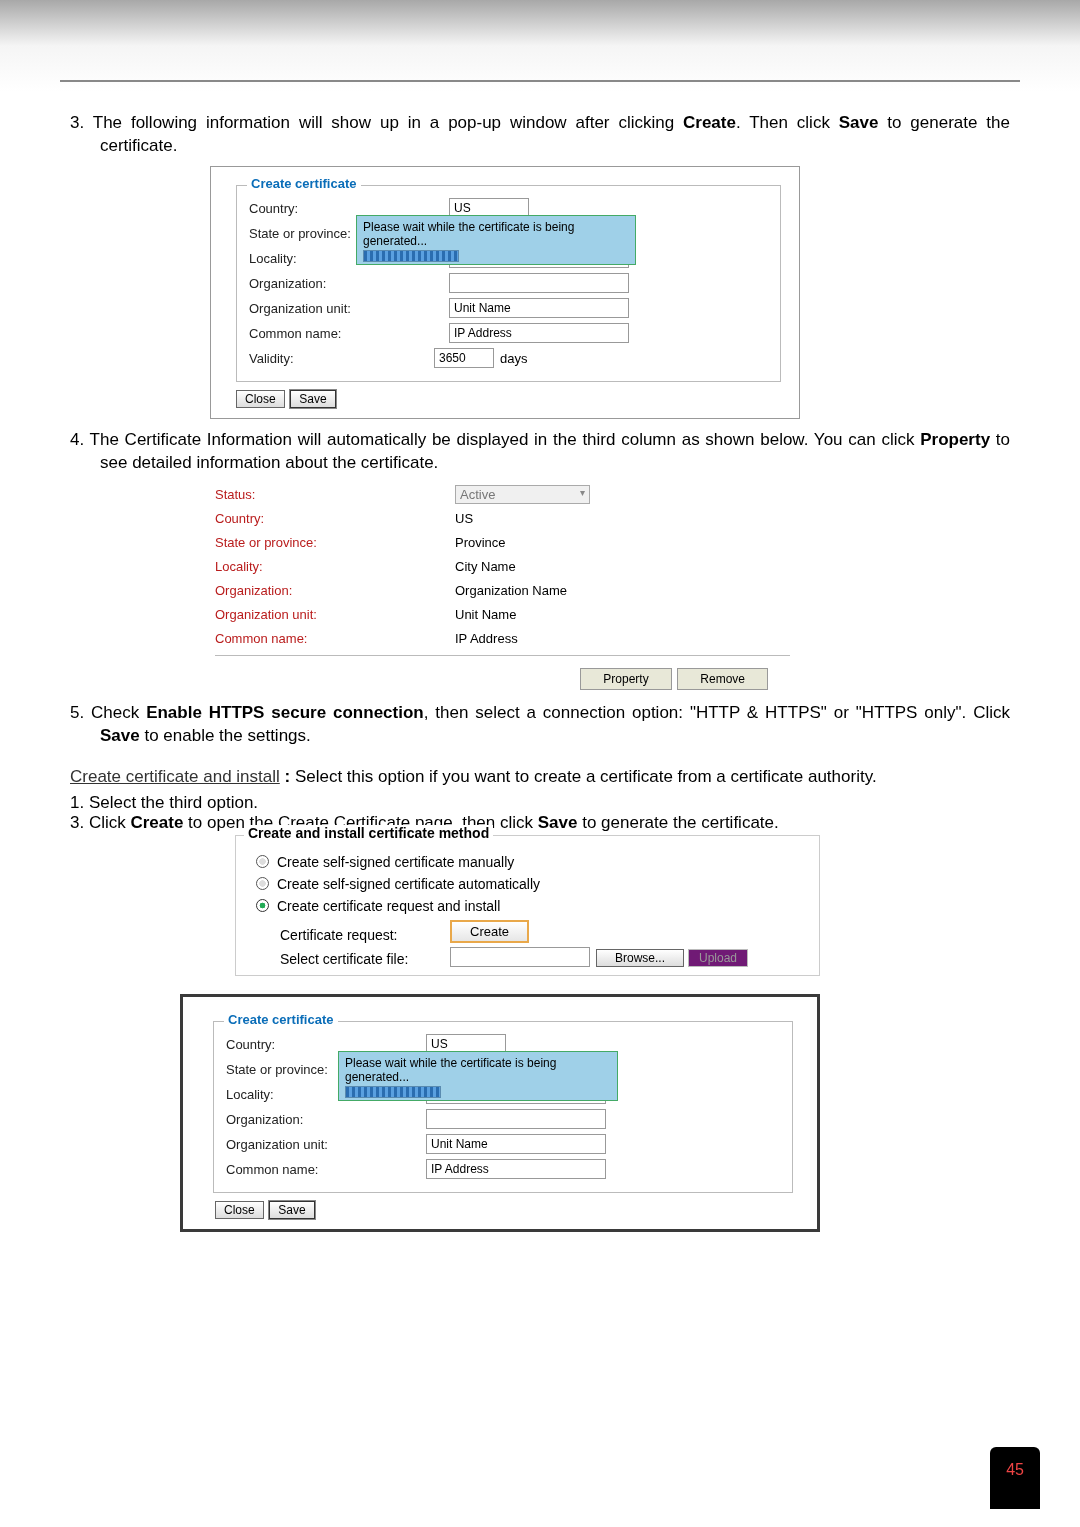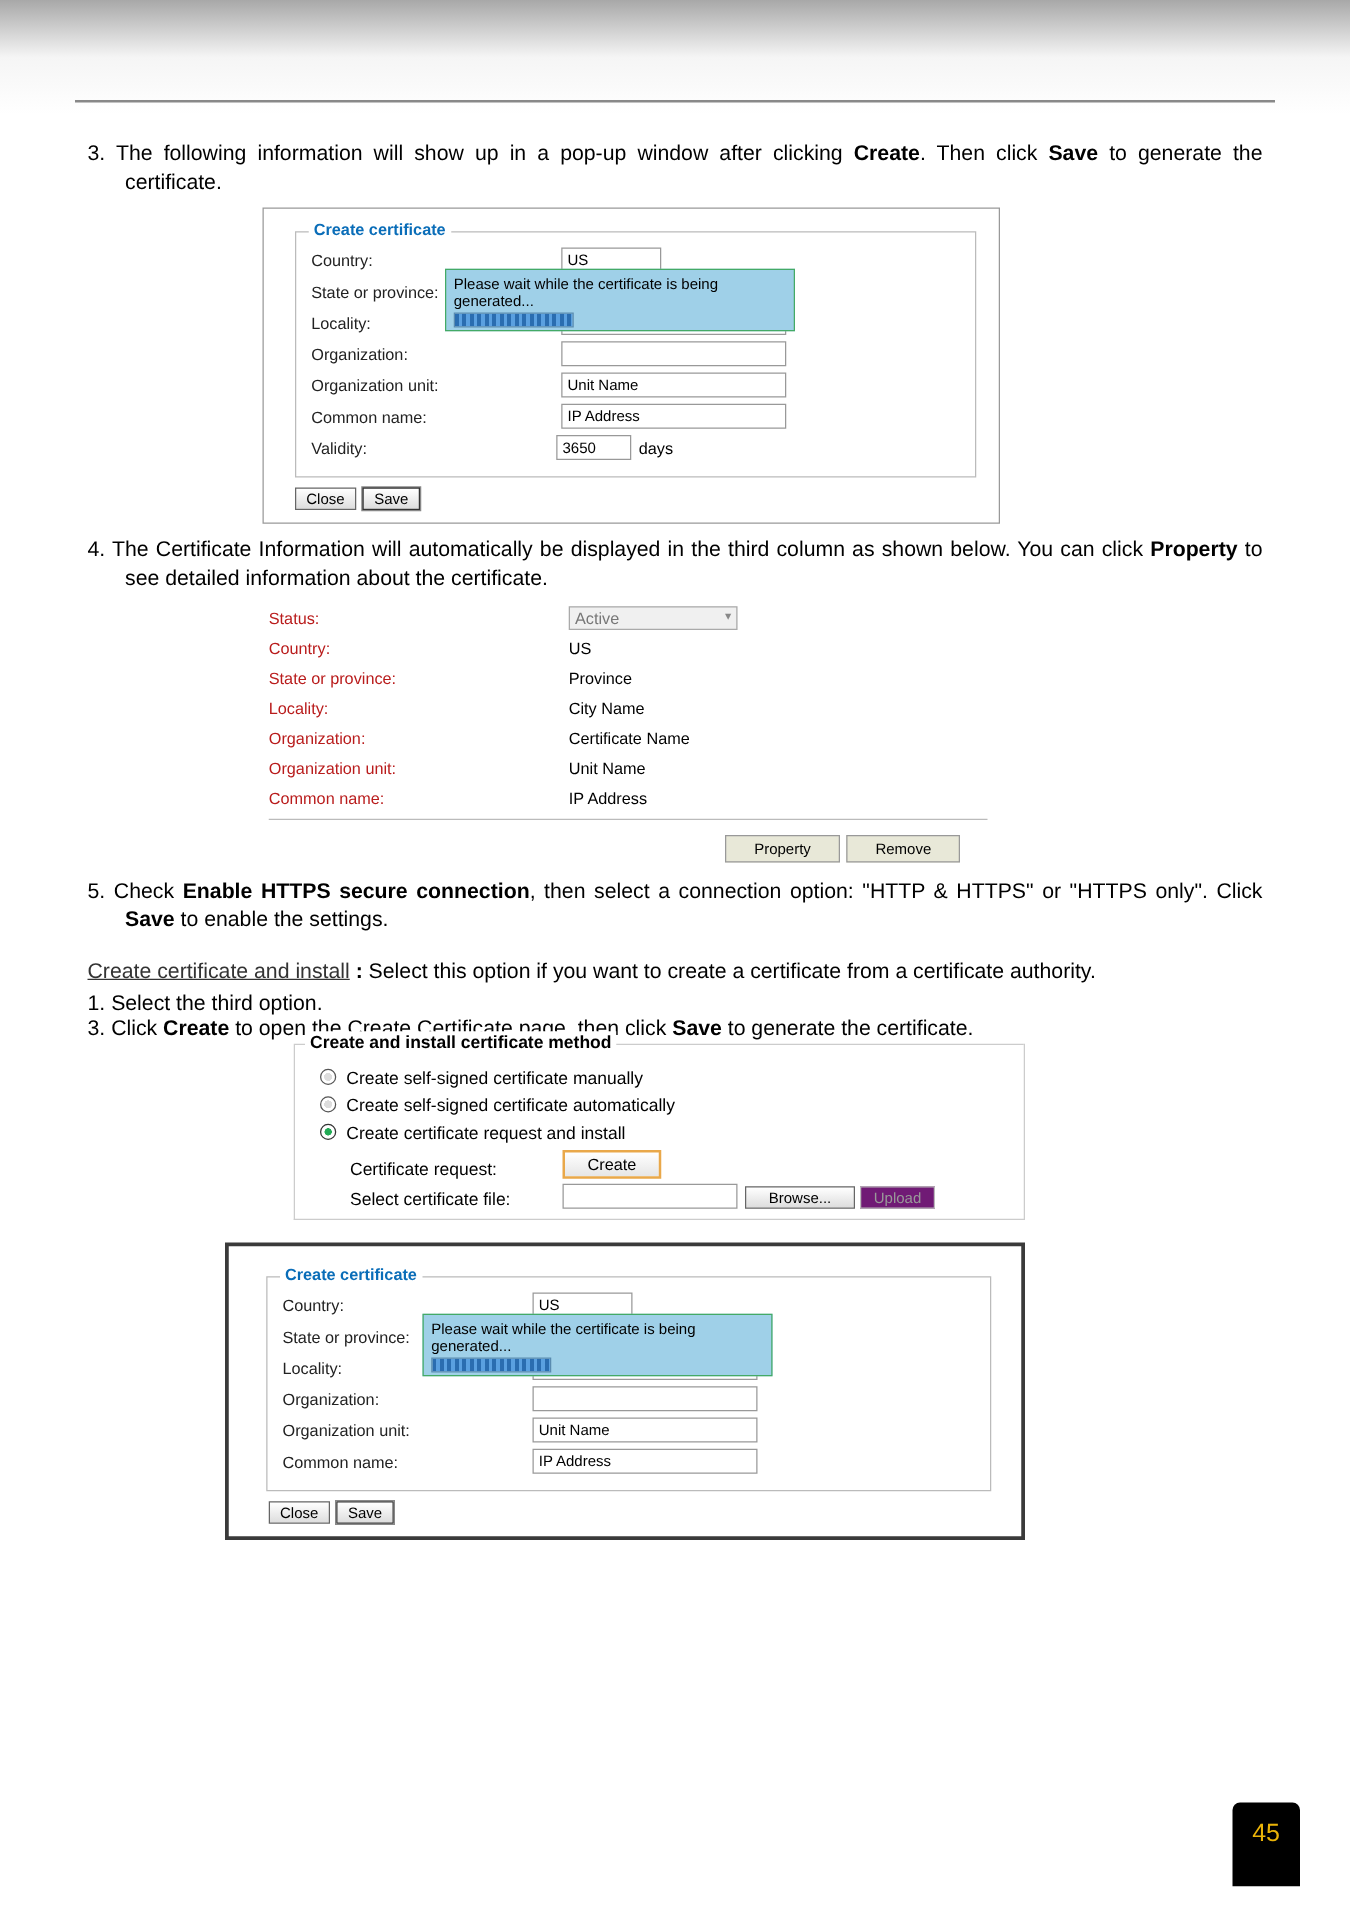--- a/index.html
+++ b/index.html
@@ -102,21 +102,21 @@
   .screenshot2 .fieldset { margin: 24px 24px 8px 30px; }
   .screenshot2 .btns { margin-left: 32px; }
   .popup2 {
     position: absolute;
     top: 54px; left: 155px;
     width: 280px; background:#9fd0e8; border:1px solid #4a6;
     padding: 4px 6px 2px 6px; font-size:12px; color:#000;
   }
   .pagefoot {
     position:absolute; bottom:18px; right:40px;
-    background:#000; color:#eab308; font-size:20px;
+    background:#000; color:#ef4444; font-size:16px;
     padding: 14px 16px 30px 16px; border-radius: 6px 6px 0 0;
   }
 </style>
 </head>
 <body>
 
 <div class="hr"></div>
 
 <div class="content">
 
@@ -147,21 +147,21 @@
       <div class="row">
           <div class="label">Organization unit:</div>
           <input class="input" style="margin-left: 40px;" value="Unit Name">
         </div>
       <div class="row">
           <div class="label">Common name:</div>
           <input class="input" style="margin-left: 40px;" value="IP Address">
         </div>
       <div class="row">
           <div class="label">Validity:</div>
-          <input class="input days" style="margin-left: 36px;" value="3650">
+          <input class="input days" style="margin-left: 25px;" value="3650">
           <span style="margin-left:6px">days</span>
         </div>
     </div>
     <div class="btns">
       <span class="btn">Close</span>
       <span class="btn sel">Save</span>
     </div>
     <div class="popup">
       <div>Please wait while the certificate is being generated...</div>
       <div class="progressbar"></div>
@@ -185,21 +185,21 @@
     <div class="info-row">
         <div class="info-label">State or province:</div>
         <div>Province</div>
       </div>
     <div class="info-row">
         <div class="info-label">Locality:</div>
         <div>City Name</div>
       </div>
     <div class="info-row">
         <div class="info-label">Organization:</div>
-        <div>Certificate Name</div>
+        <div>Organization Name</div>
       </div>
     <div class="info-row">
         <div class="info-label">Organization unit:</div>
         <div>Unit Name</div>
       </div>
     <div class="info-row">
         <div class="info-label">Common name:</div>
         <div>IP Address</div>
       </div>
     <div class="hr2"></div>

